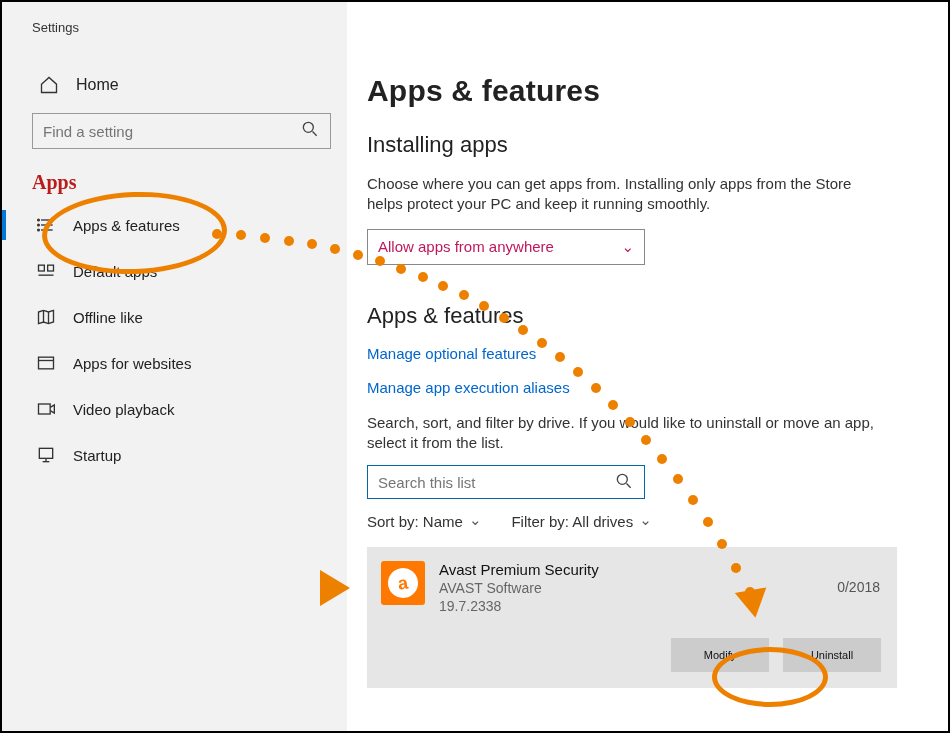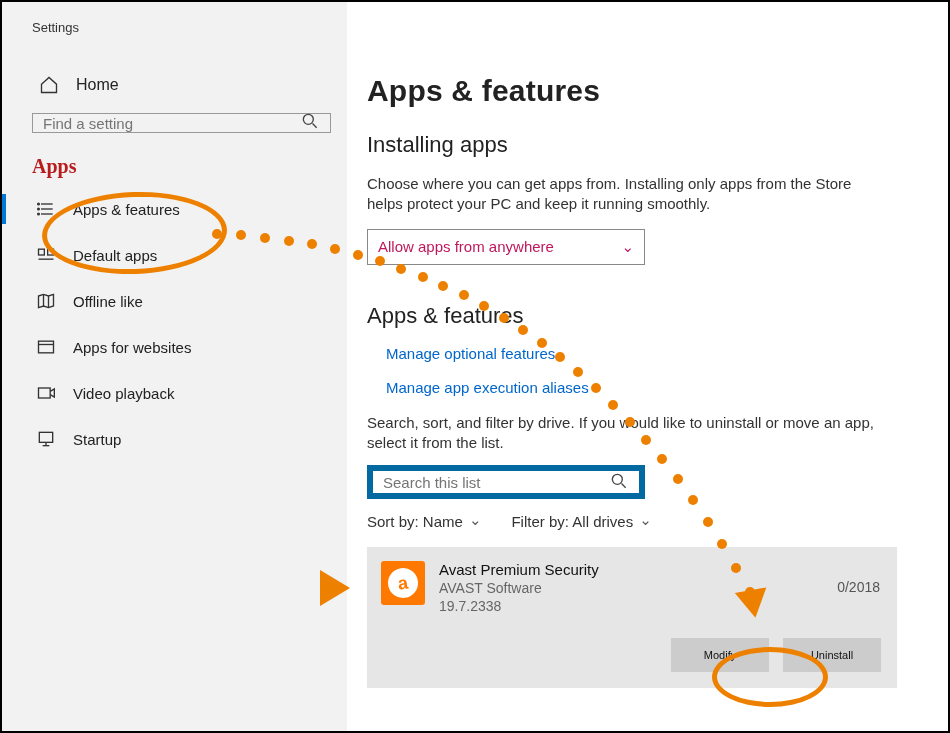--- a/index.html
+++ b/index.html
@@ -37,21 +37,21 @@
     padding: 40px 0 0 34px;
     font-size: 16px;
     color: #222;
     cursor: pointer;
   }
   .home-row .icon { width: 26px; display: inline-flex; justify-content: center; }
   .home-row span:last-child { margin-left: 14px; }
   .search-box {
     margin: 18px 16px 0 30px;
     border: 1px solid #999;
-    height: 20px;
+    height: 36px;
     display: flex;
     align-items: center;
     padding: 0 10px;
     background: #f2f2f2;
   }
   .search-box input {
     flex: 1; border: none; background: transparent; outline: none;
     font-size: 15px; color: #555;
   }
   .search-box .mag { color: #444; }
@@ -115,25 +115,24 @@
     background: #fff;
     cursor: pointer;
     justify-content: space-between;
   }
   .link {
     color: #0066cc;
     font-size: 15px;
     margin-top: 16px;
     cursor: pointer;
     display: inline-block;
-    margin-left: 19px;
   }
   .search-list {
     margin-top: 12px;
-    border: 6px solid #0369a1;
+    border: 1px solid #0369a1;
     height: 34px;
     width: 278px;
     display: flex;
     align-items: center;
     padding: 0 10px;
     font-size: 15px;
     background: #fff;
   }
   .search-list input { flex: 1; border: none; outline: none; font-size: 15px; color: #555; background: transparent; }
   .sortfilter {

